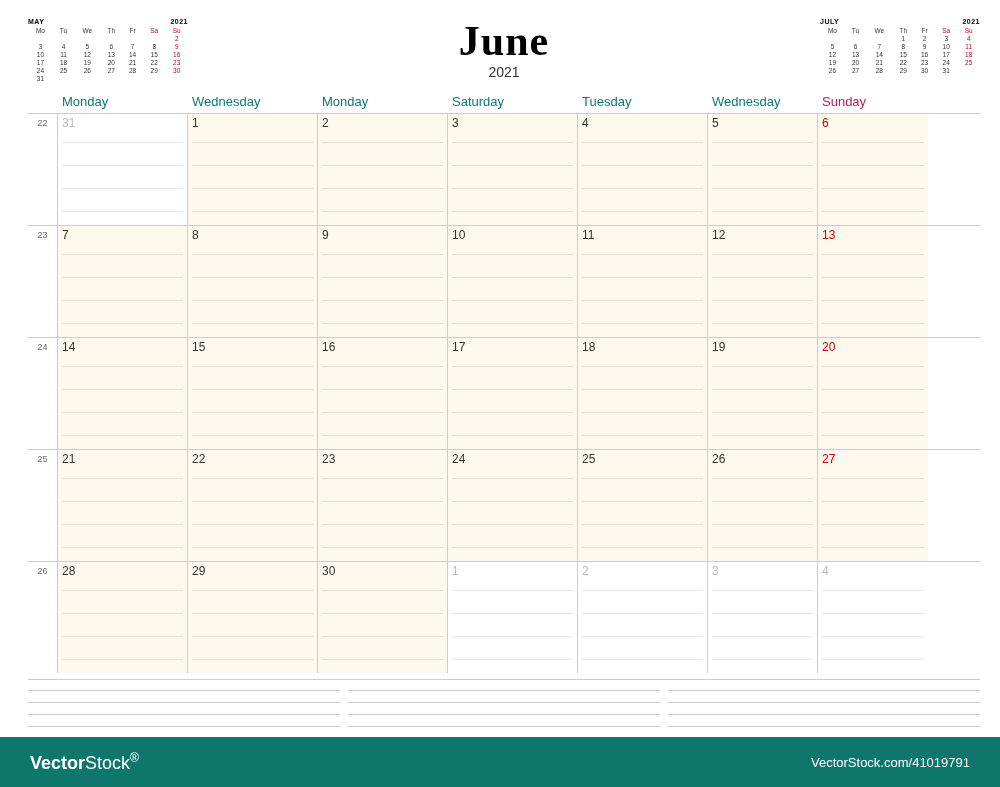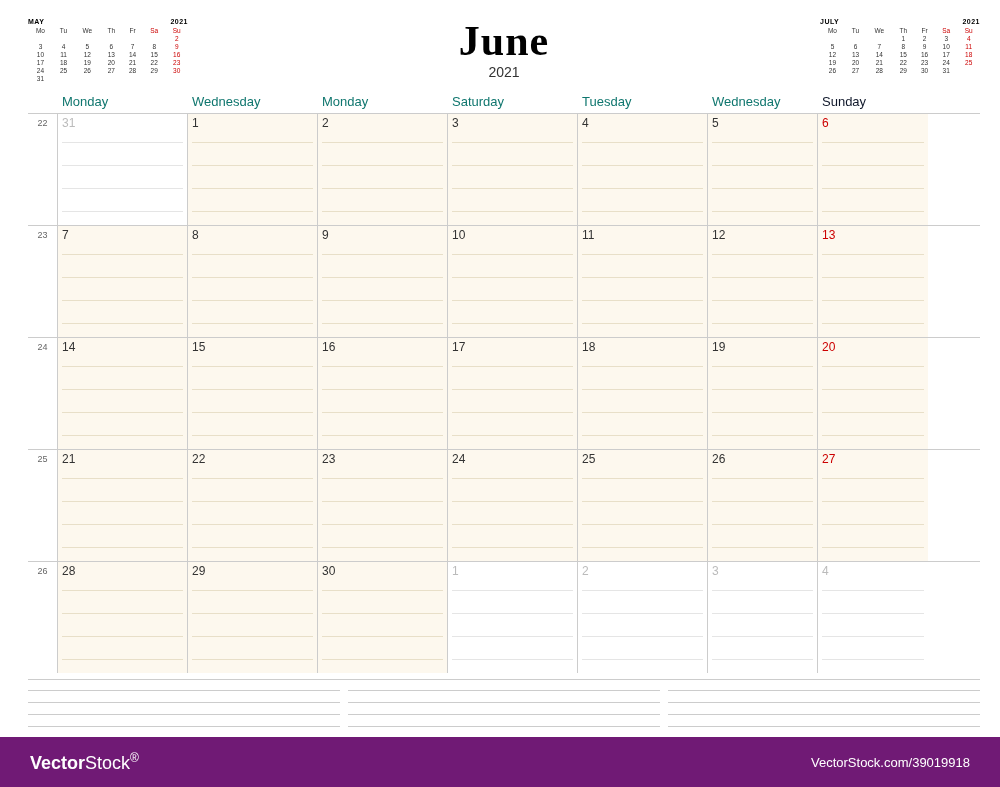--- a/index.html
+++ b/index.html
@@ -77,21 +77,21 @@
       grid-template-columns: 30px 130px 130px 130px 130px 130px 110px 110px;
       margin-bottom: 2px;
     }
     .week-num-header { width: 30px; }
     .day-header {
       font-size: 13px;
       font-family: Arial, sans-serif;
       color: #0f766e;
       padding: 2px 4px;
     }
-    .day-header.sunday { color: #0f172a; }
+    .day-header.sunday { color: #be185d; }
 
     
     .calendar-grid {
       flex: 1;
       display: flex;
       flex-direction: column;
     }
 
     .week-row {
       display: grid;
@@ -169,21 +169,21 @@
     .notes-line {
       height: 1px;
       background: #ccc;
       margin: 2px 0;
     }
 
     
     .footer {
       width: 1000px;
       height: 50px;
-      background: #701a75;
+      background: #0f766e;
       display: flex;
       align-items: center;
       justify-content: space-between;
       padding: 0 30px;
       position: absolute;
       bottom: 0;
       left: 0;
     }
     .footer-left {
       color: #fff;
@@ -737,14 +737,14 @@
         <div class="notes-line"></div>
     </div>
   </div>
 
 </div>
 
 <div class="footer">
   <div class="footer-left">
     <span class="vector">Vector</span><span class="stock">Stock</span><span class="reg">®</span>
   </div>
-  <div class="footer-right">VectorStock.com/39019918</div>
+  <div class="footer-right">VectorStock.com/41019791</div>
 </div>
 
 </body></html>

